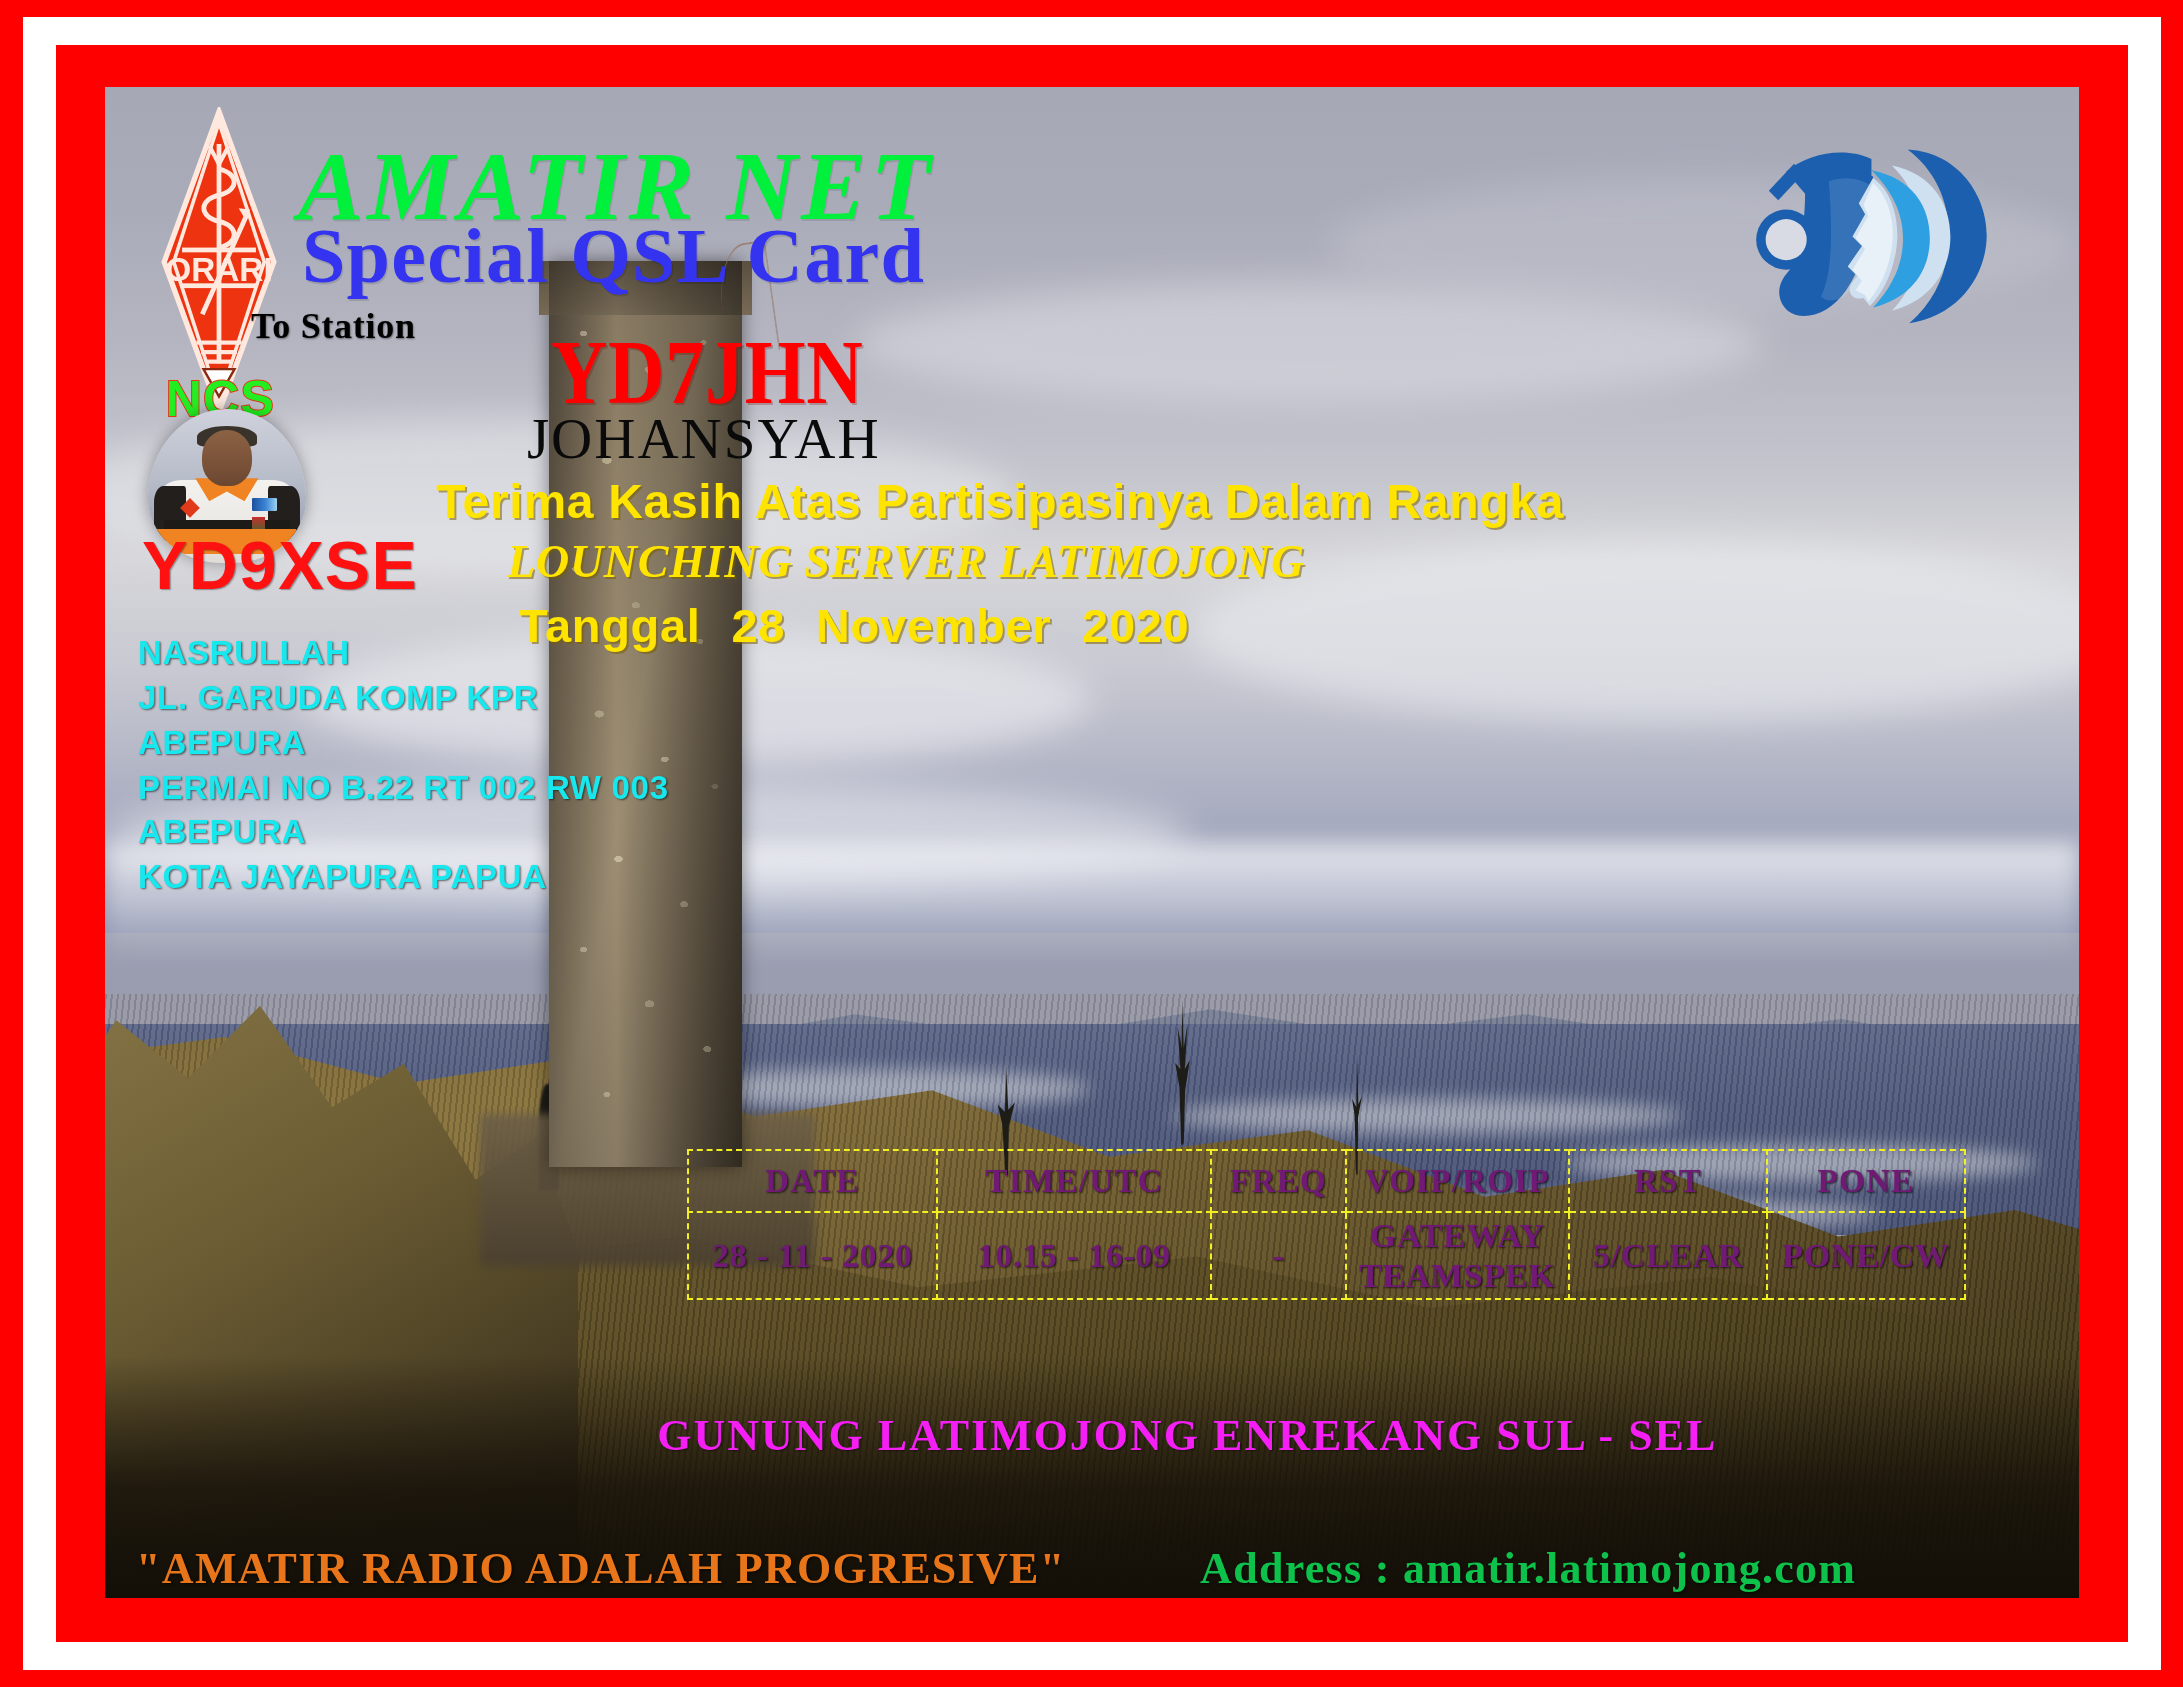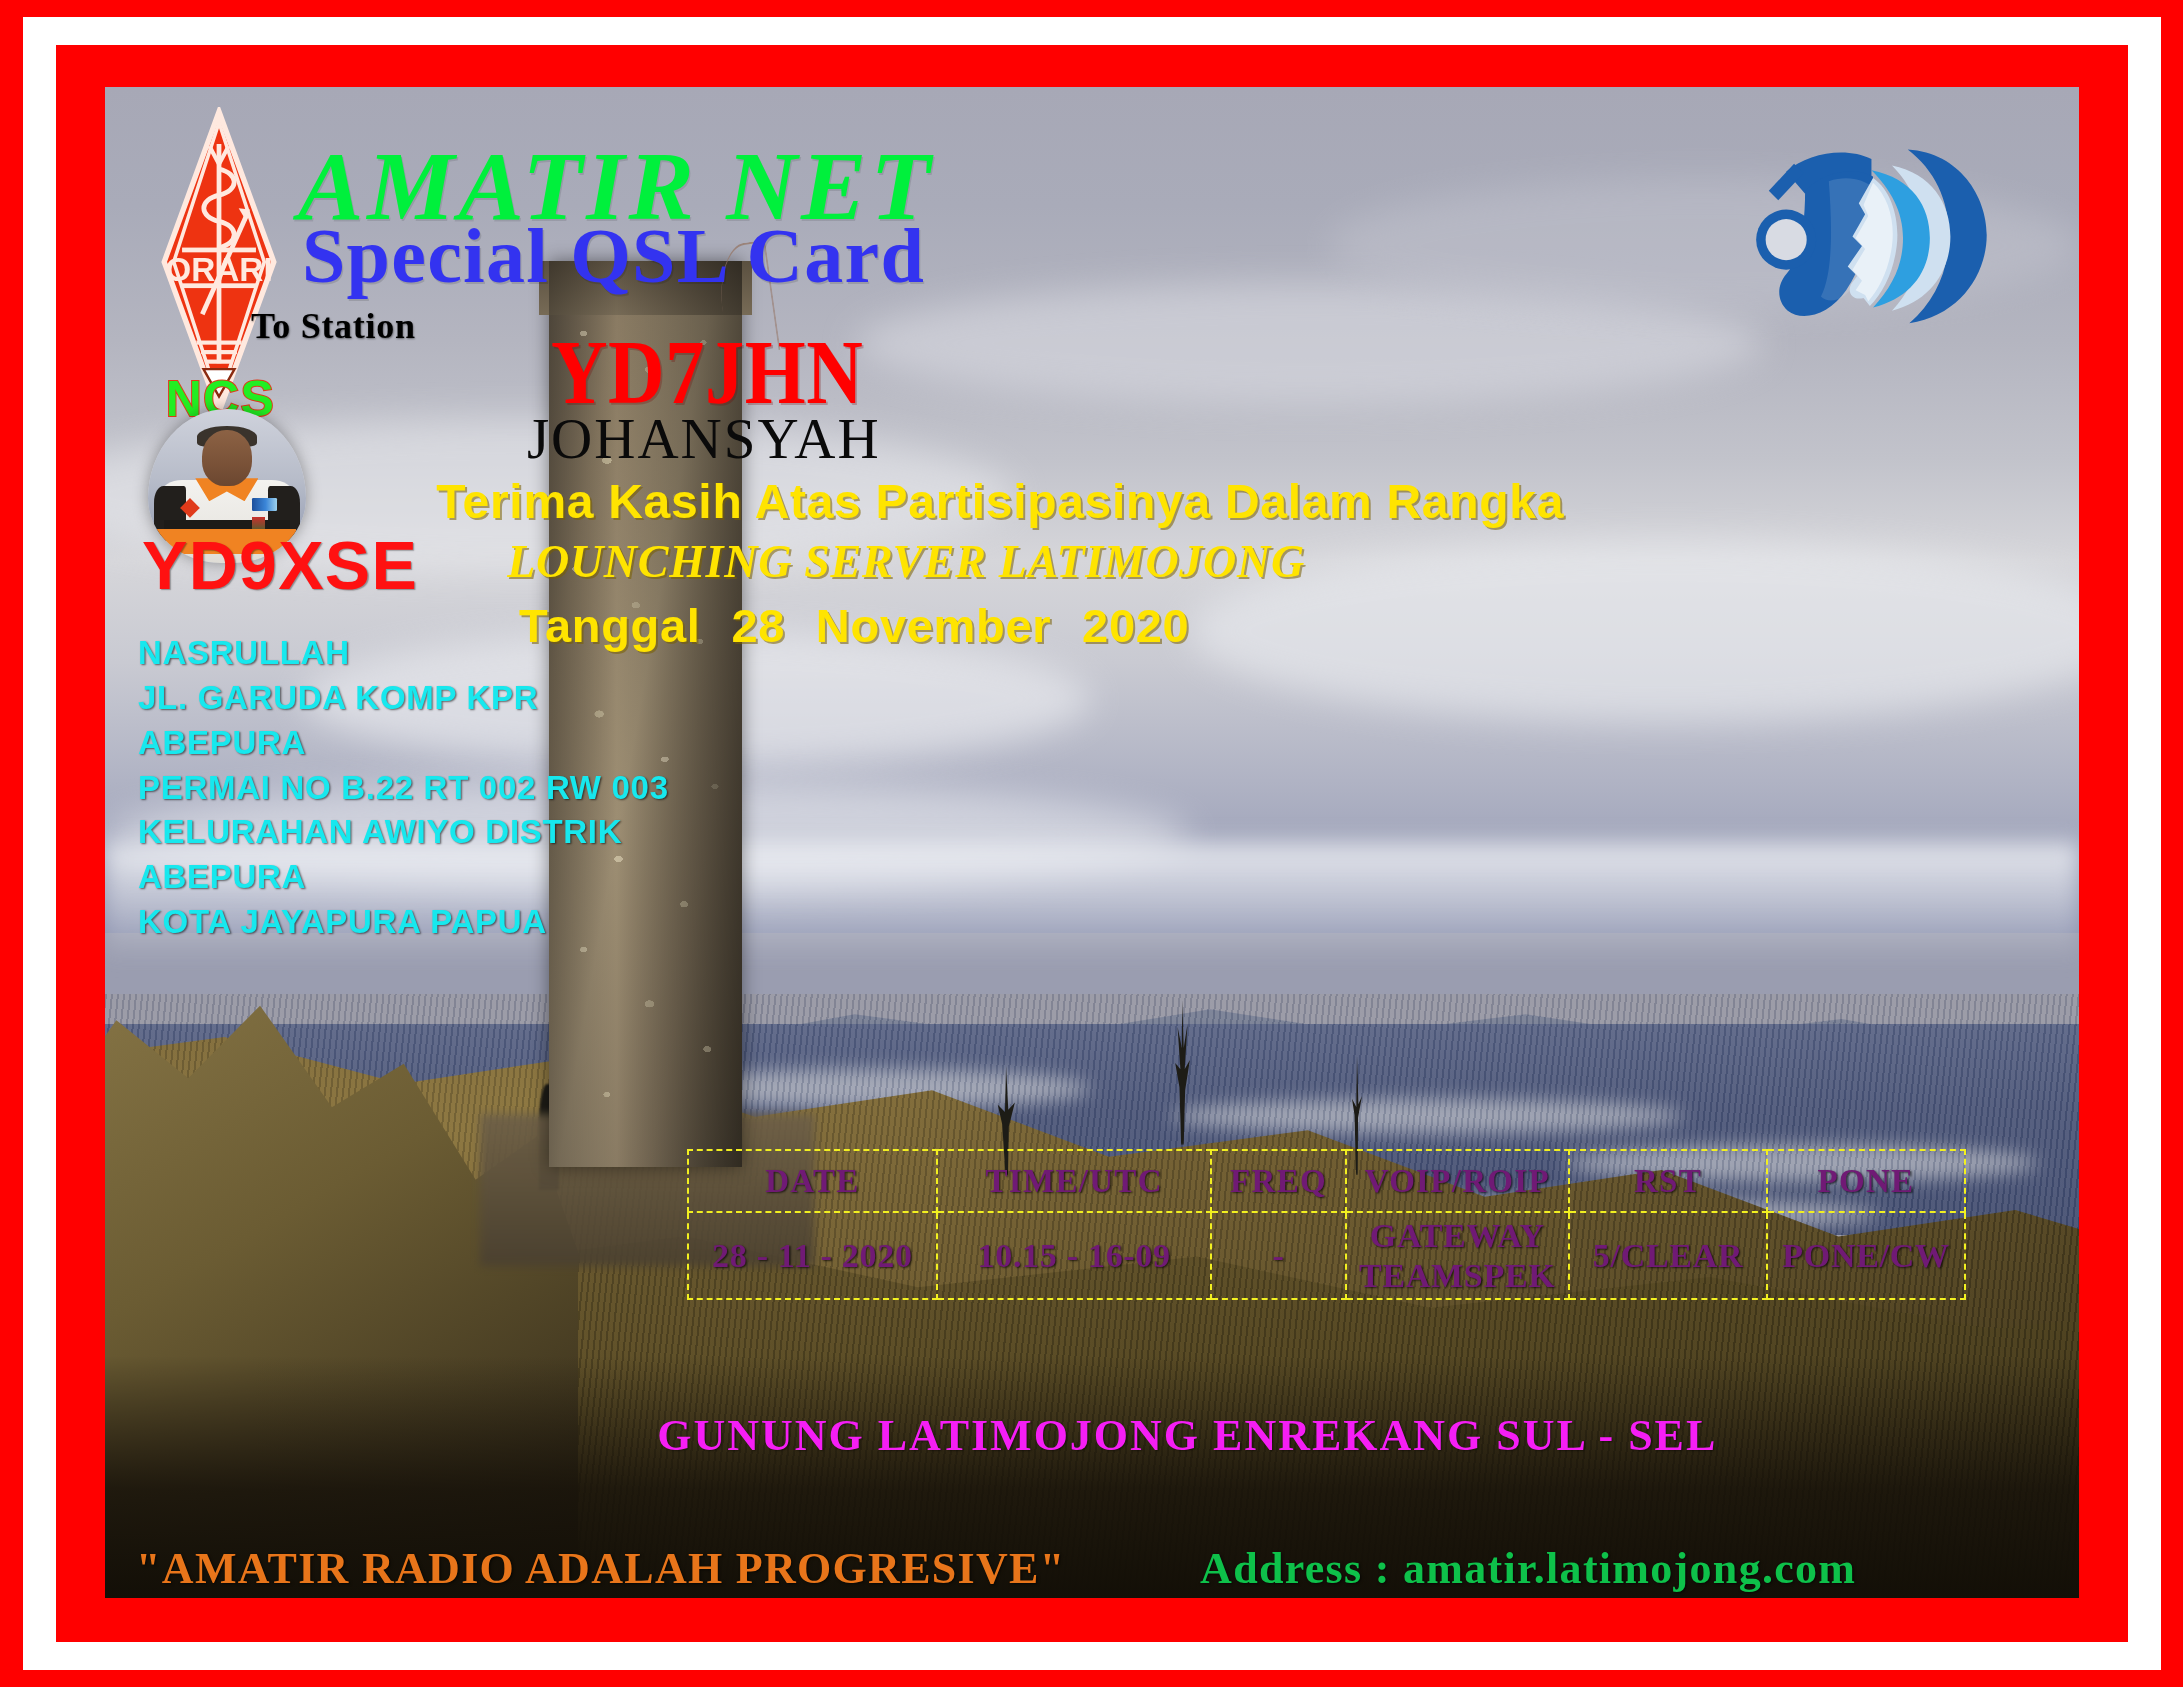--- a/index.html
+++ b/index.html
@@ -336,21 +336,20 @@
           <div class="badge"></div>
           <div class="sash"></div>
         </div>
         <div id="ncs-call" class="ov">YD9XSE</div>
 
         <div id="address" class="ov">
           <div>NASRULLAH</div>
           <div>JL. GARUDA KOMP KPR</div>
           <div>ABEPURA</div>
           <div>PERMAI NO B.22 RT 002 RW 003</div>
-          <div>KELURAHAN AWIYO DISTRIK</div>
           <div>ABEPURA</div>
           <div>KOTA JAYAPURA PAPUA</div>
         </div>
 
         <table id="log-table">
           <colgroup>
             <col class="c-date">
               <col class="c-time">
               <col class="c-freq">
             <col class="c-voip">

